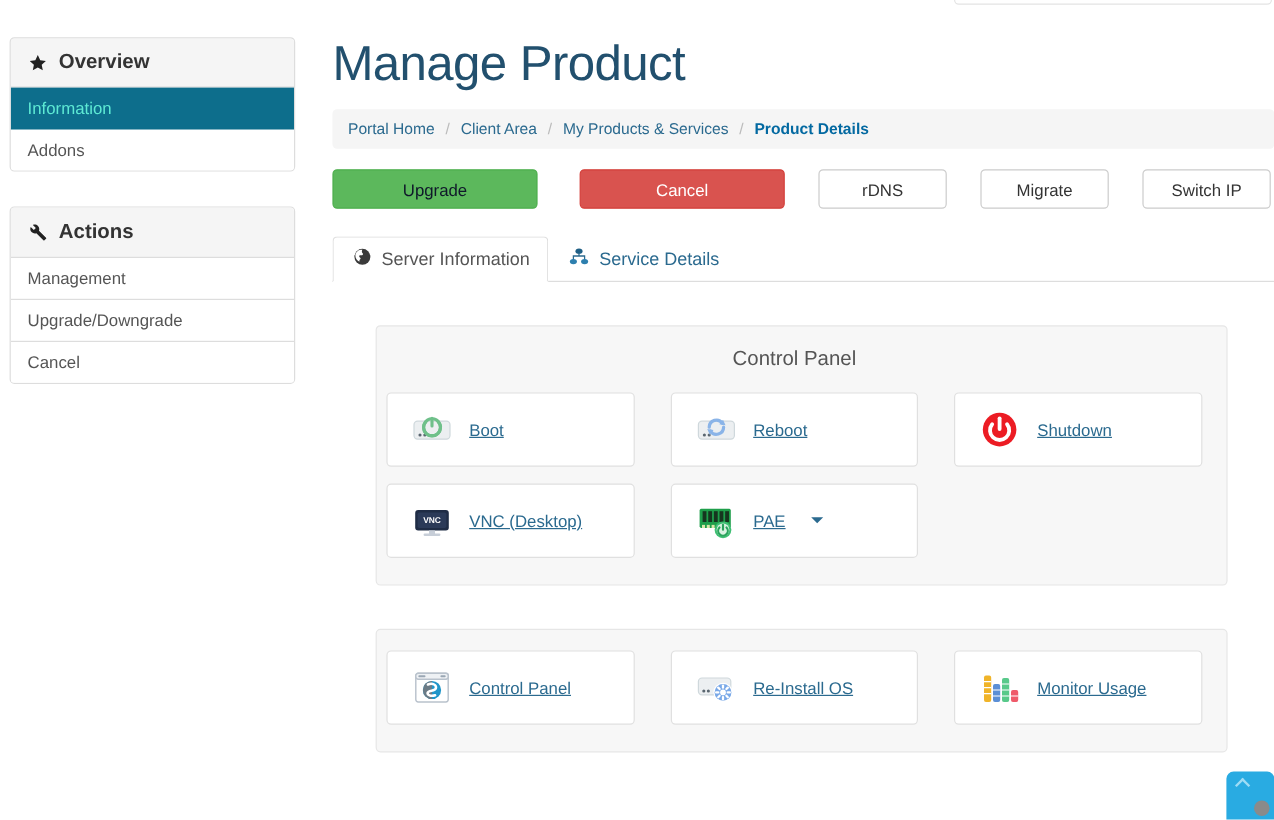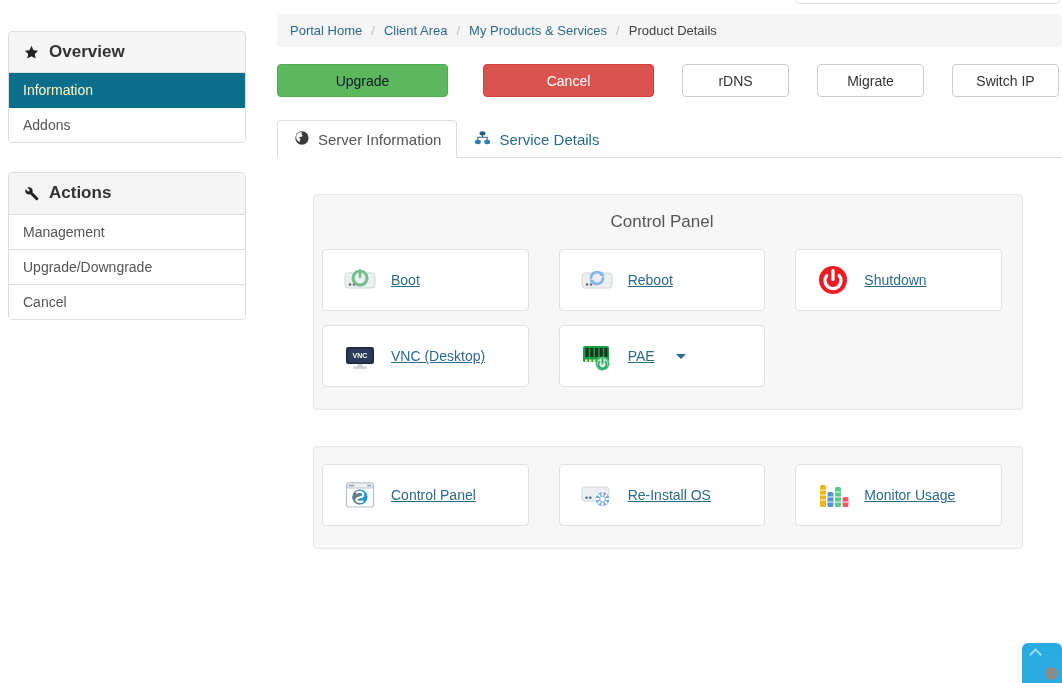--- a/index.html
+++ b/index.html
@@ -48,21 +48,21 @@
     padding: 9px 14px;
     font-size: 14px;
     color: #555555;
     border-bottom: 1px solid #dddddd;
     background: #ffffff;
     cursor: pointer;
   }
   .list-item:last-child { border-bottom: none; }
   .list-item.active {
     background: #0d6e8c;
-    color: #fef9c3;
+    color: #5eead4;
     border-bottom-color: #0d6e8c;
   }
 
   
   .main { position: absolute; left: 277px; top: 0; width: 785px; }
 
   .page-title {
     font-size: 41px;
     font-weight: normal;
     color: #22506e;
@@ -77,21 +77,21 @@
     border-radius: 4px;
     padding: 9px 13px;
     font-size: 13px;
     display: flex;
     align-items: center;
     flex-wrap: wrap;
     gap: 0;
   }
   .bc-link { color: #2b6a8f; text-decoration: none; cursor: pointer; }
   .bc-sep { color: #bbbbbb; padding: 0 9px; }
-  .bc-current { color: #404040; }
+  .bc-current { color: #0369a1; font-weight: bold; }
 
   
   .btn-row {
     margin-top: 17px;
     display: flex;
     align-items: center;
     gap: 0;
   }
   .btn {
     height: 33px;
@@ -246,20 +246,21 @@
       </div>
       <div class="list-item">
         <span>Cancel</span>
       </div>
     </div>
 
   </div>
 
   <div class="main">
 
+    <h1 class="page-title">Manage Product</h1>
 
     <div class="breadcrumb">
       <a class="bc-link">Portal Home</a>
       <span class="bc-sep">/</span>
       <a class="bc-link">Client Area</a>
       <span class="bc-sep">/</span>
       <a class="bc-link">My Products &amp; Services</a>
       <span class="bc-sep">/</span>
       <span class="bc-current">Product Details</span>
     </div>

